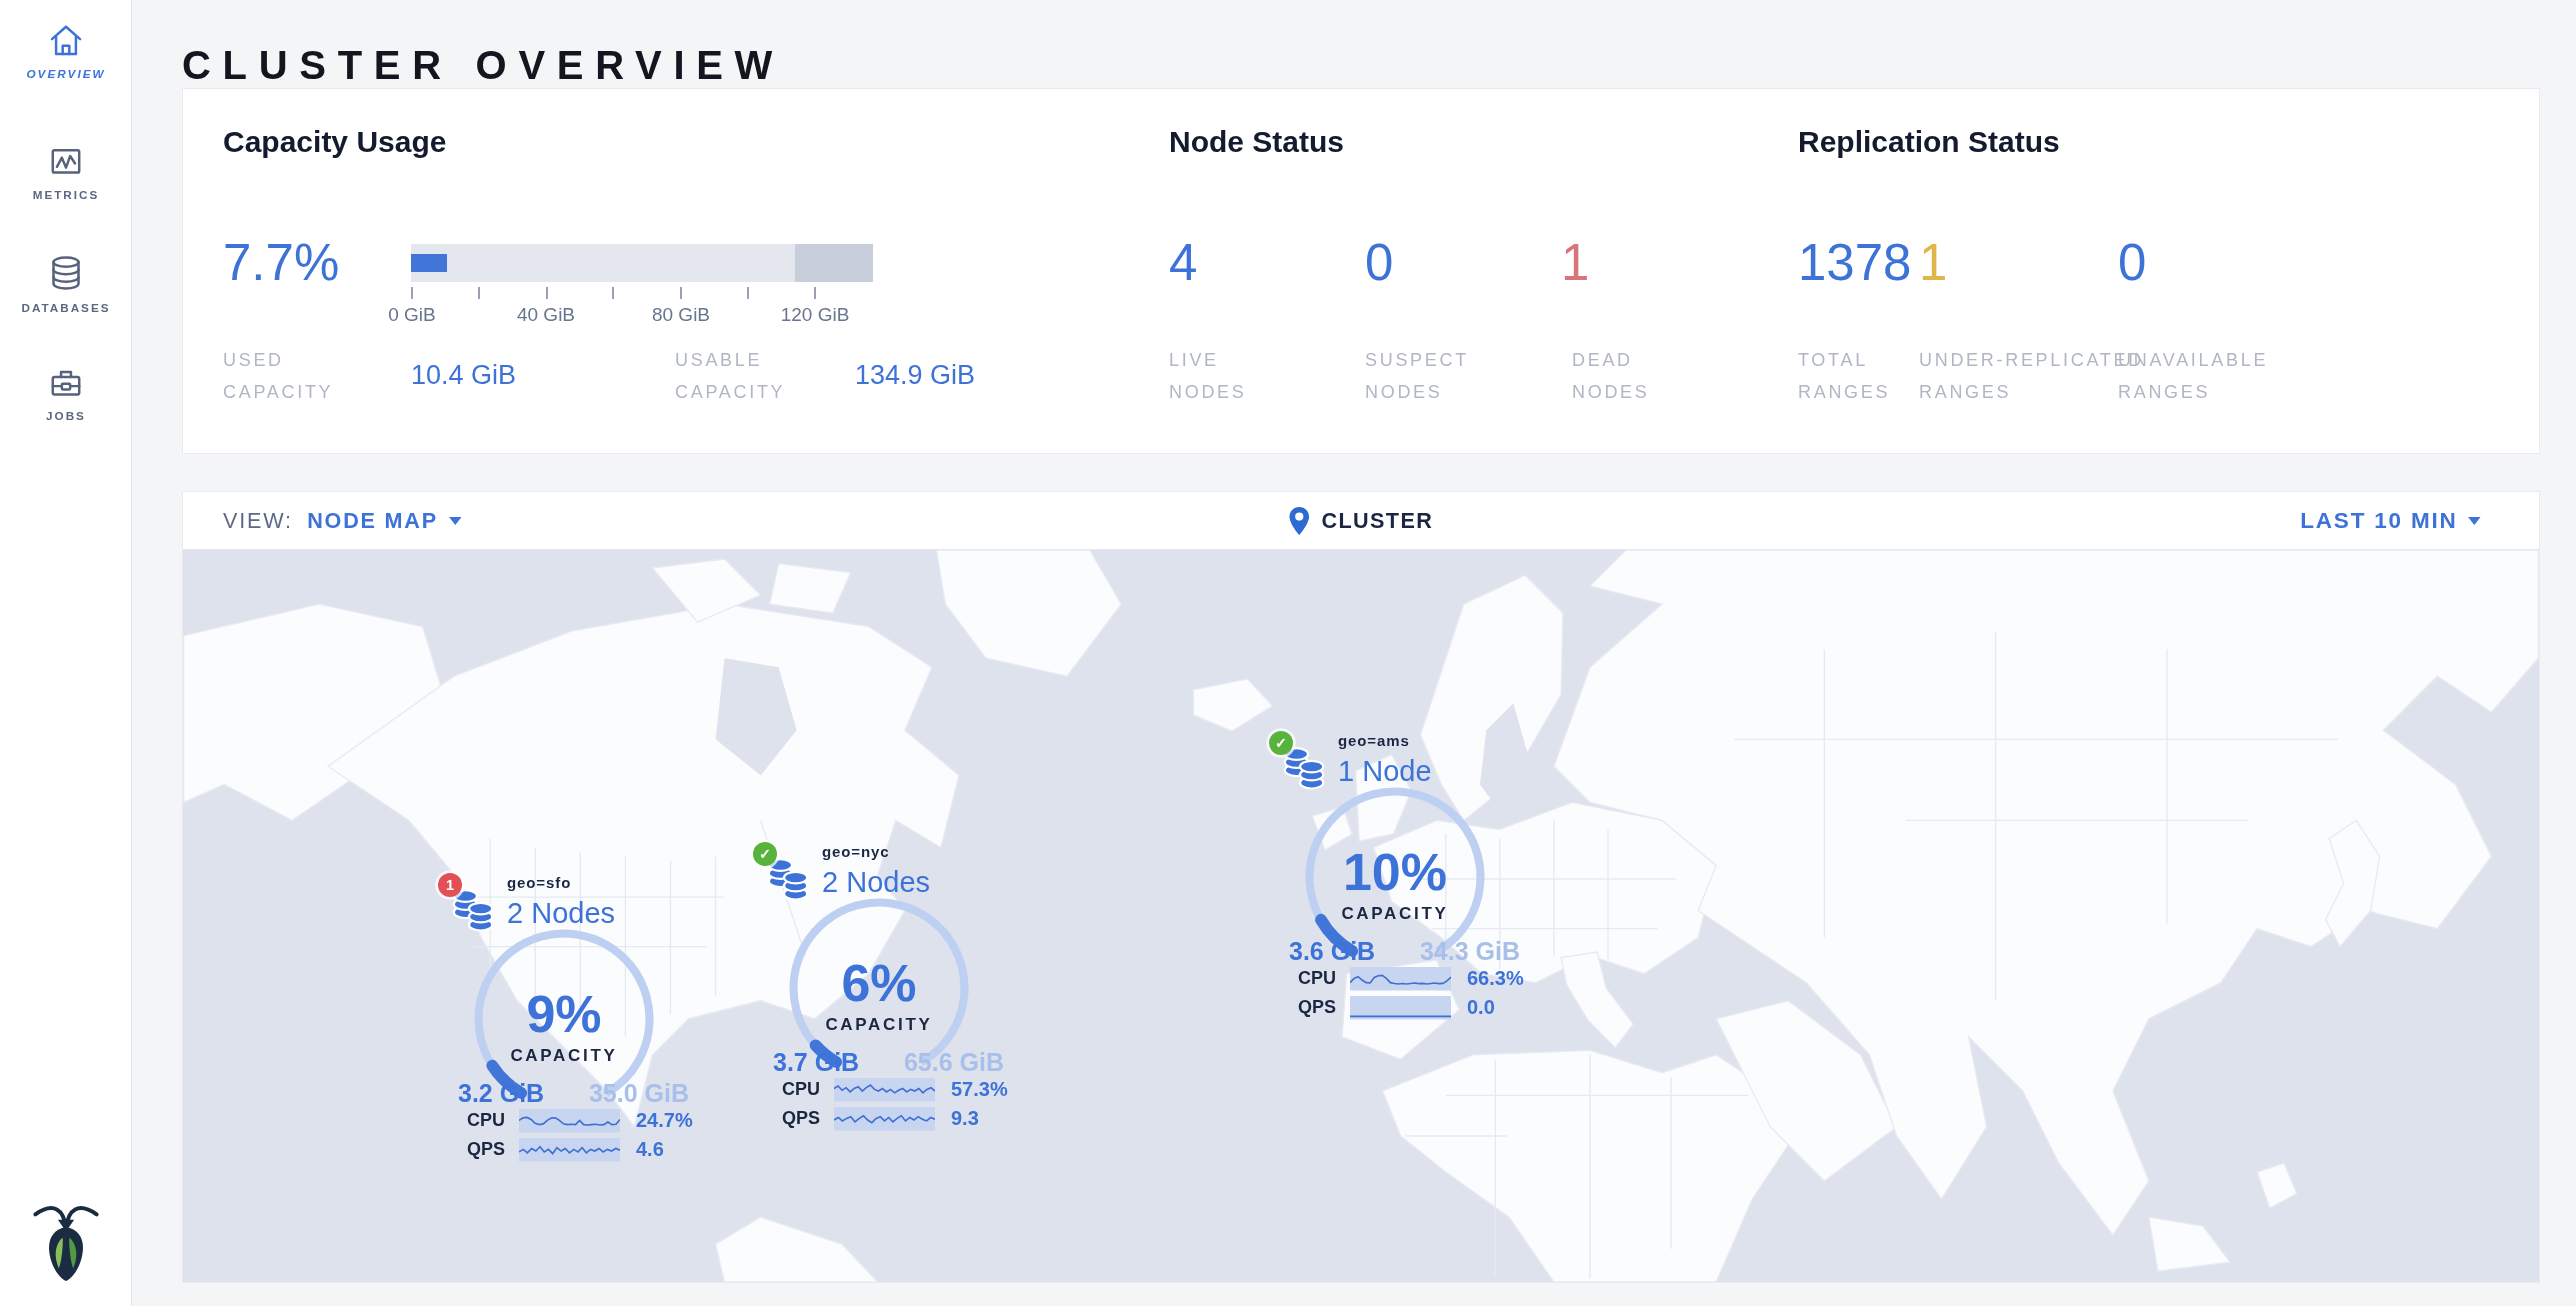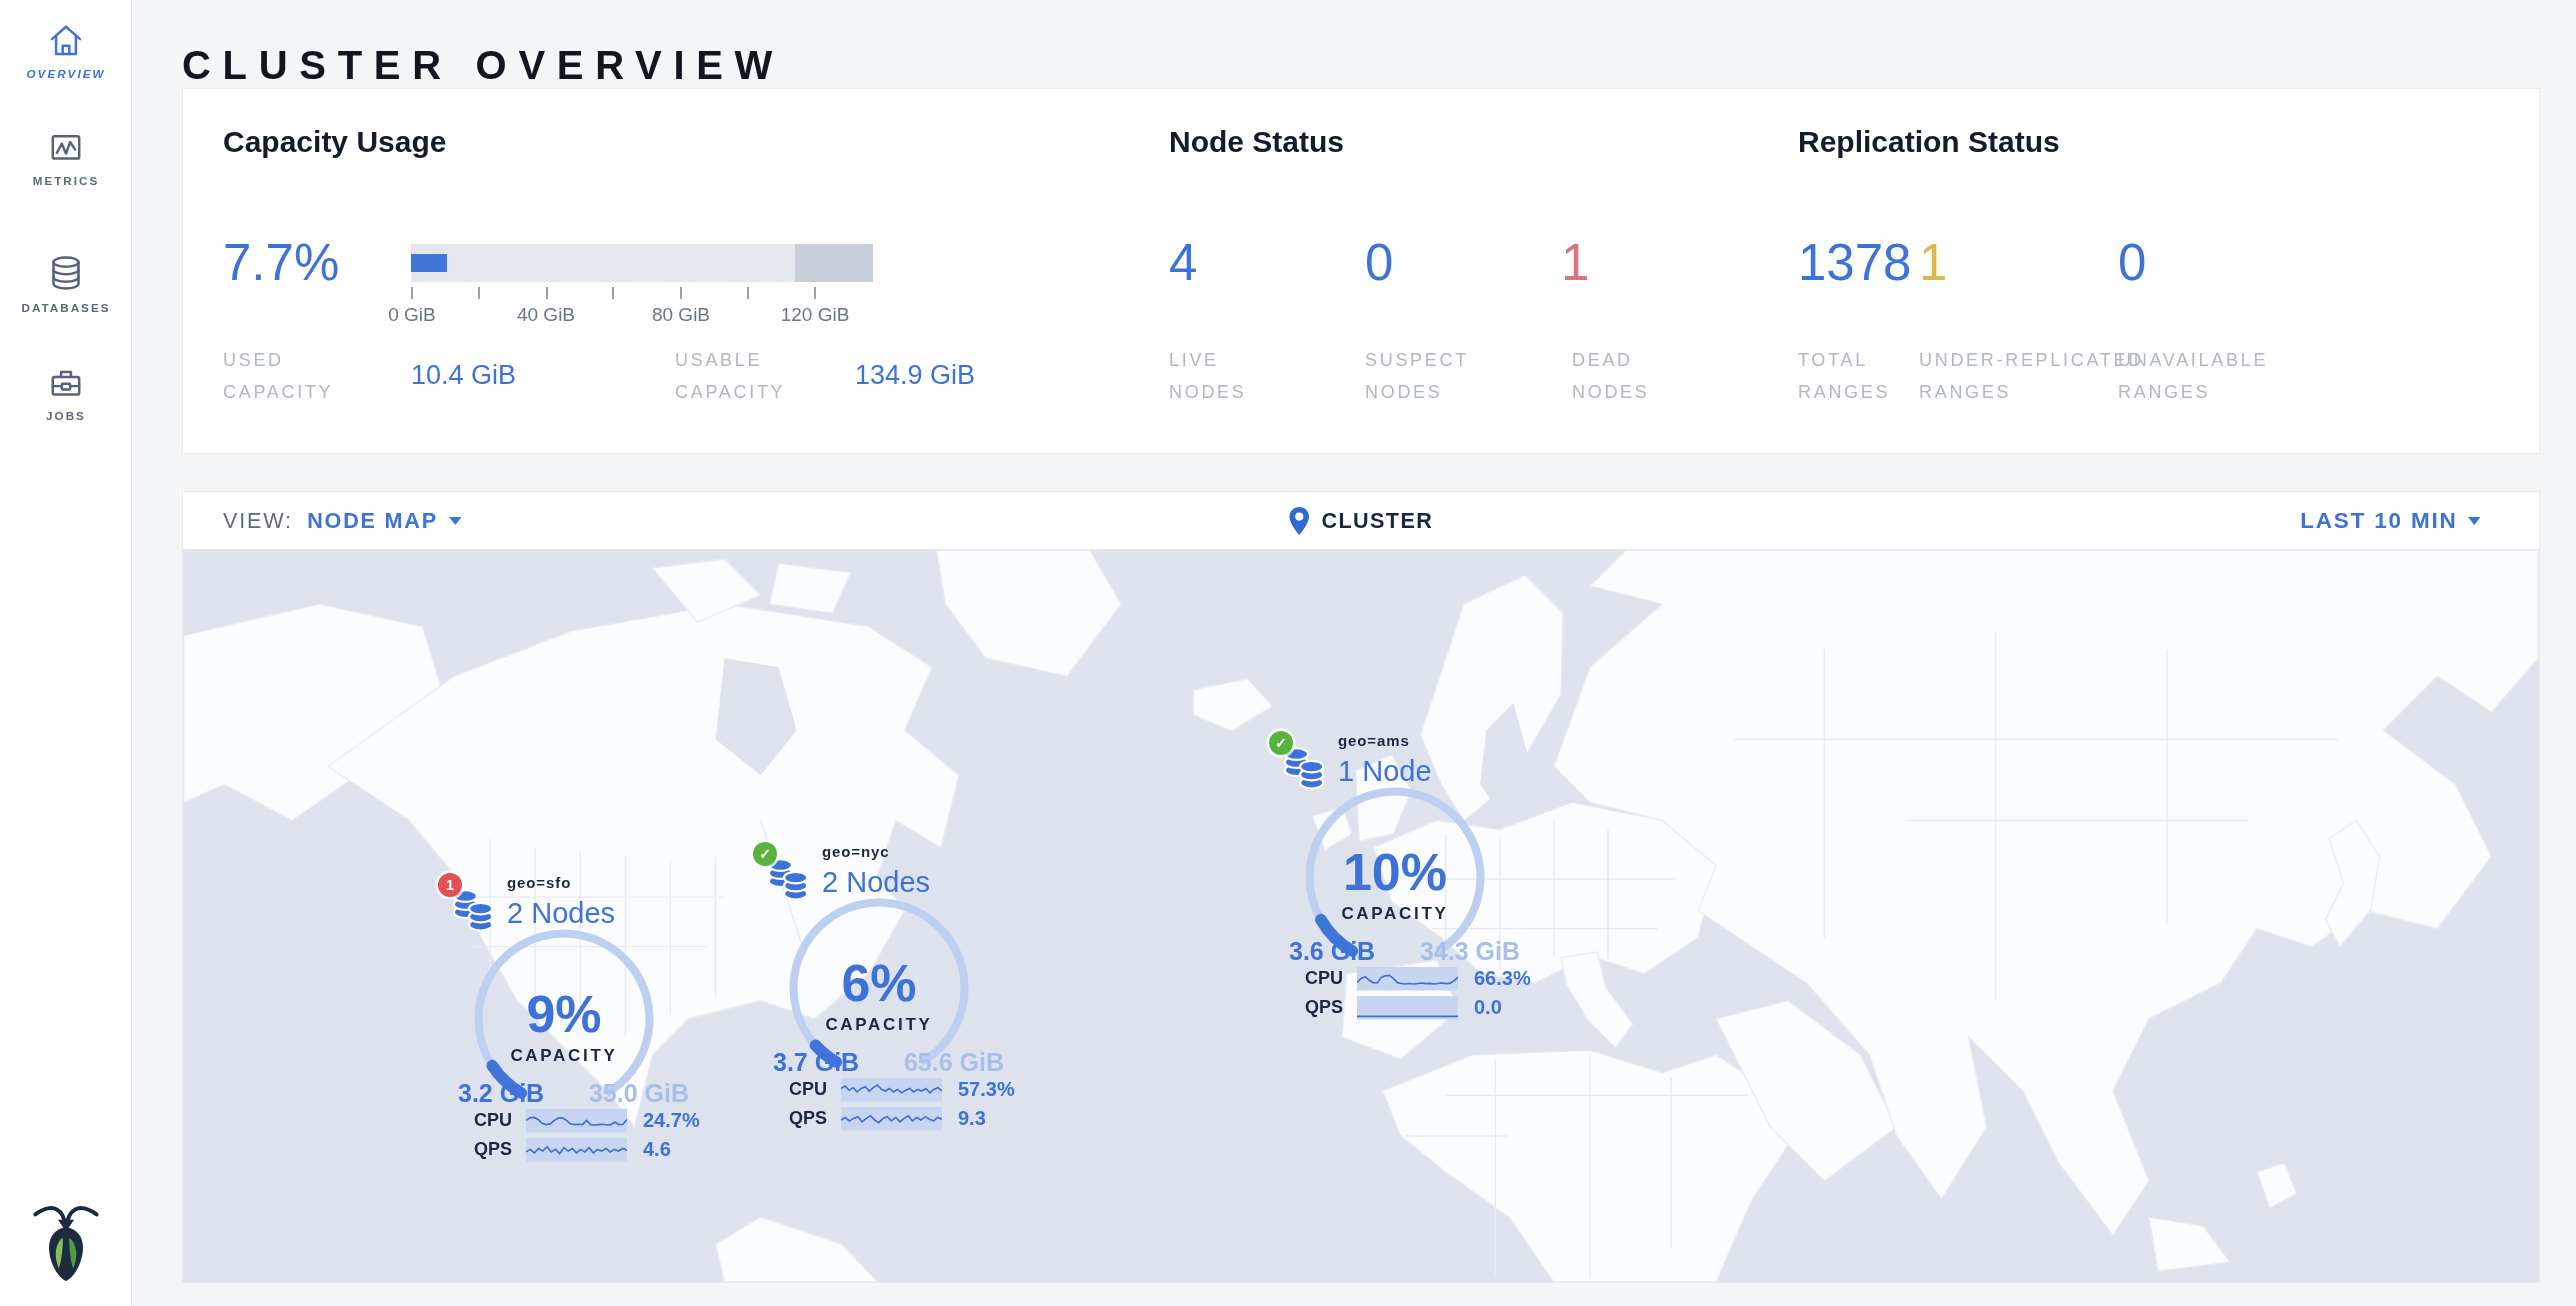--- a/index.html
+++ b/index.html
@@ -9,21 +9,21 @@
     background:#f4f5f7; font-family:"Liberation Sans", sans-serif; color:#152138;
   }
   
   .sidebar { position:absolute; left:0; top:0; width:132px; height:1306px;
     background:#ffffff; border-right:0.9px solid #e3e4e9; z-index:5; }
   .nav-item { position:absolute; width:132px; text-align:center; cursor:pointer; }
   .nav-item svg { display:block; margin:0 auto; }
   .nav-label { display:block; margin-top:8px; font-size:11.7px; font-weight:700;
     letter-spacing:2px; color:#5d6880; }
   .nav-item.active .nav-label { color:#3d72d8; }
-  .ni-0 { top:21px;font-style:italic; } .ni-1 { top:128px; } .ni-2 { top:253px; } .ni-3 { top:363px; }
+  .ni-0 { top:21px;font-style:italic; } .ni-1 { top:142px; } .ni-2 { top:253px; } .ni-3 { top:363px; }
   .logo { position:absolute; left:29px; bottom:25px; width:74px; height:81px; cursor:pointer; }
 
   
   .page-title { position:absolute; left:182px; top:16px; font-size:40px; font-weight:600;
     letter-spacing:11.7px; color:#13161f; }
 
   
   .card { position:absolute; background:#fff; border:0.9px solid #e9eaee; }
   .summary-card { left:182px; top:88px; width:2358px; height:366px; }
   .map-card { left:182px; top:491px; width:2358px; height:792px; }
@@ -78,21 +78,21 @@
     transform:rotate(120deg); transform-origin:center; }
   .g-val { fill:none; stroke:#4176d8; stroke-width:13; stroke-linecap:round;
     transform:rotate(120deg); transform-origin:center; }
   .m-pct { position:absolute; left:27px; top:115px; width:198px; text-align:center;
     font-size:52px; font-weight:600; color:#3d72d8; line-height:1; }
   .m-cap { position:absolute; left:27px; top:173px; width:198px; text-align:center;
     font-size:17px; font-weight:700; letter-spacing:2.7px; color:#1b2742; }
   .m-vals { position:absolute; left:20px; top:206px; width:231px; display:flex;
     justify-content:space-between; font-size:25px;font-weight:bold; }
   .m-used { color:#3d72d8; } .m-total { color:#a8bfe9; }
-  .m-row { position:absolute; left:36px; height:23.5px; display:flex; align-items:center; }
+  .m-row { position:absolute; left:29px; height:23.5px; display:flex; align-items:center; }
   .m-row.cpu { top:236px; } .m-row.qps { top:265px; }
   .m-metric-label { width:52px; font-size:18px; font-weight:700; color:#1b2742; }
   .spark { width:101px; height:23.5px; }
   .spark rect { fill:#c7d5f1; }
   .spark polyline { fill:none; stroke:#3f6fd0; stroke-width:1.8; }
   .m-metric-val { margin-left:16px; font-size:20px; font-weight:700; color:#3d72d8; }
 </style>
 </head>
 <body>
 

